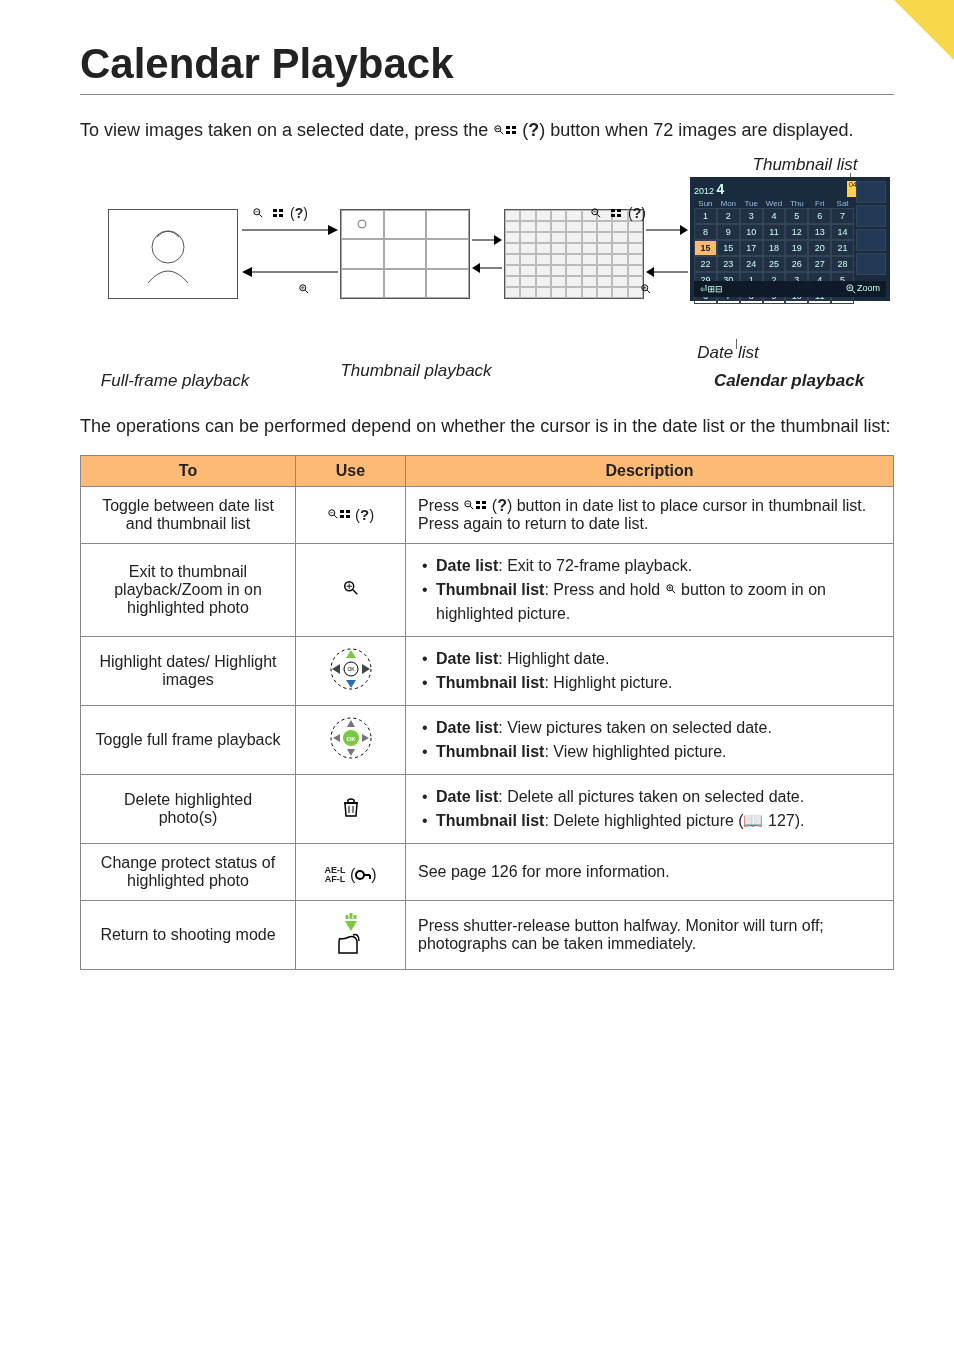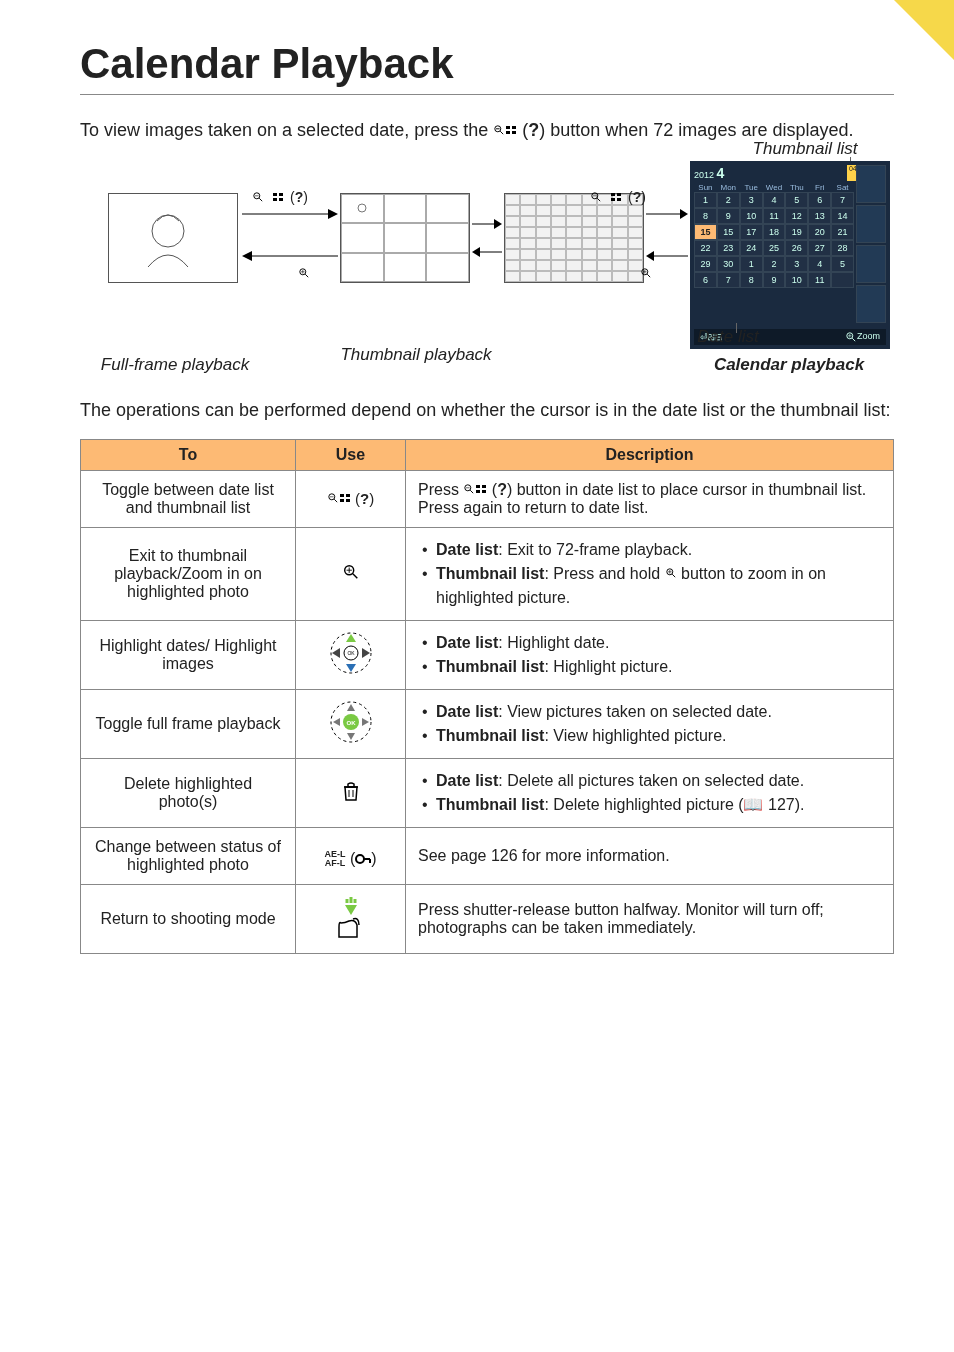--- a/index.html
+++ b/index.html
@@ -1,33 +1,33 @@
 <!DOCTYPE html>
 <html><head>
 <meta charset="utf-8">
 <style>
   * { box-sizing: border-box; margin: 0; padding: 0; }
   html, body { width: 954px; font-family: "Segoe UI", Arial, sans-serif; color: #222; background: #fff; }
   .page { padding: 40px 60px 30px 80px; position: relative; }
   .corner { position: absolute; top: 0; right: 0; width: 0; height: 0; border-top: 60px solid #f6d84a; border-left: 60px solid transparent; }
   h1 { font-size: 42px; font-weight: 700; margin-bottom: 6px; }
   .underline { height: 1px; background: #888; margin-bottom: 22px; }
-  .intro { font-size: 18px; line-height: 1.55; }
+  .intro { font-size: 18px; line-height: 1.55; margin-bottom: 16px; }
   .diagram { position: relative; height: 230px; margin-bottom: 14px; }
   .thumb { position: absolute; background: #fff; border: 1px solid #555; }
   .single { width: 130px; height: 90px; left: 28px; top: 48px; display: flex; align-items: center; justify-content: center; }
   .single svg { width: 80px; height: 70px; }
   .grid9 { width: 130px; height: 90px; left: 260px; top: 48px; display: flex; flex-direction: column; }
   .grid9 .gr { flex: 1; display: flex; }
   .grid9 .gc { flex: 1; border: 1px solid #aaa; display: flex; align-items: center; justify-content: center; }
   .grid9 .gc svg { width: 22px; height: 18px; }
   .grid72 { width: 140px; height: 90px; left: 424px; top: 48px; display: flex; flex-direction: column; }
   .grid72 .gr { flex: 1; display: flex; }
   .grid72 .gc { flex: 1; border: 1px solid #bbb; background: #f2f2f2; }
-  .cal { position: absolute; width: 200px; height: 188px; left: 610px; top: 16px; background: #1a2a3f; color: #cfe; font-size: 9px; padding: 4px; }
+  .cal { position: absolute; width: 200px; height: 124px; left: 610px; top: 16px; background: #1a2a3f; color: #cfe; font-size: 9px; padding: 4px; }
   .cal-head { display: flex; justify-content: space-between; margin-bottom: 2px; }
   .cal-head .mo { font-size: 14px; font-weight: 600; }
   .cal-days { display: flex; }
   .cal-days div { flex: 1; text-align: center; font-size: 8px; color: #9bd; }
   .cal-grid { display: flex; flex-direction: column; }
   .cal-row { display: flex; }
   .cal-row div { flex: 1; height: 16px; display: flex; align-items: center; justify-content: center; font-size: 9px; color: #cfe; background: rgba(255,255,255,0.03); border: 1px solid #345; }
   .cal-row .hi { background: #fdba74; color: #222; font-weight: 700; }
   .cal-side { position: absolute; right: 4px; top: 4px; width: 30px; bottom: 24px; display: flex; flex-direction: column; }
   .cal-side div { flex: 1; border: 1px solid #345; background: #223a55; margin-bottom: 2px; }
@@ -489,21 +489,21 @@
         </td>
         <td class="col3">
           <ul class="cell-list">
             <li><b>Date list</b><span>: Delete all pictures taken on selected date.</span></li>
             <li><b>Thumbnail list</b><span>: Delete highlighted picture (📖 127).</span></li>
           </ul>
         </td>
       </tr>
 
       <tr>
-        <td class="col1">Change between status of highlighted photo</td>
+        <td class="col1">Change protect status of highlighted photo</td>
         <td class="col2">
           <span style="display:inline-flex;align-items:center;">
             <span style="font-size:9px;line-height:9px;text-align:center;font-weight:700;">
               <span>AE-L</span><br><span>AF-L</span>
             </span>
             &nbsp;(<svg width="16" height="14" viewBox="0 0 16 14">
                 <circle cx="5" cy="7" r="4" fill="none" stroke="#000" stroke-width="2"></circle>
                 <line x1="9" y1="7" x2="15" y2="7" stroke="#000" stroke-width="2"></line>
                 <line x1="15" y1="7" x2="15" y2="11" stroke="#000" stroke-width="2"></line>
               </svg>)

